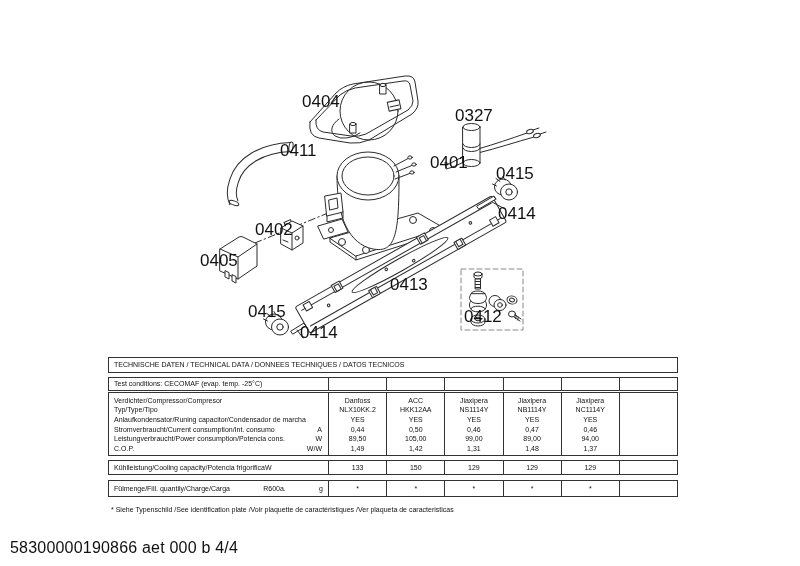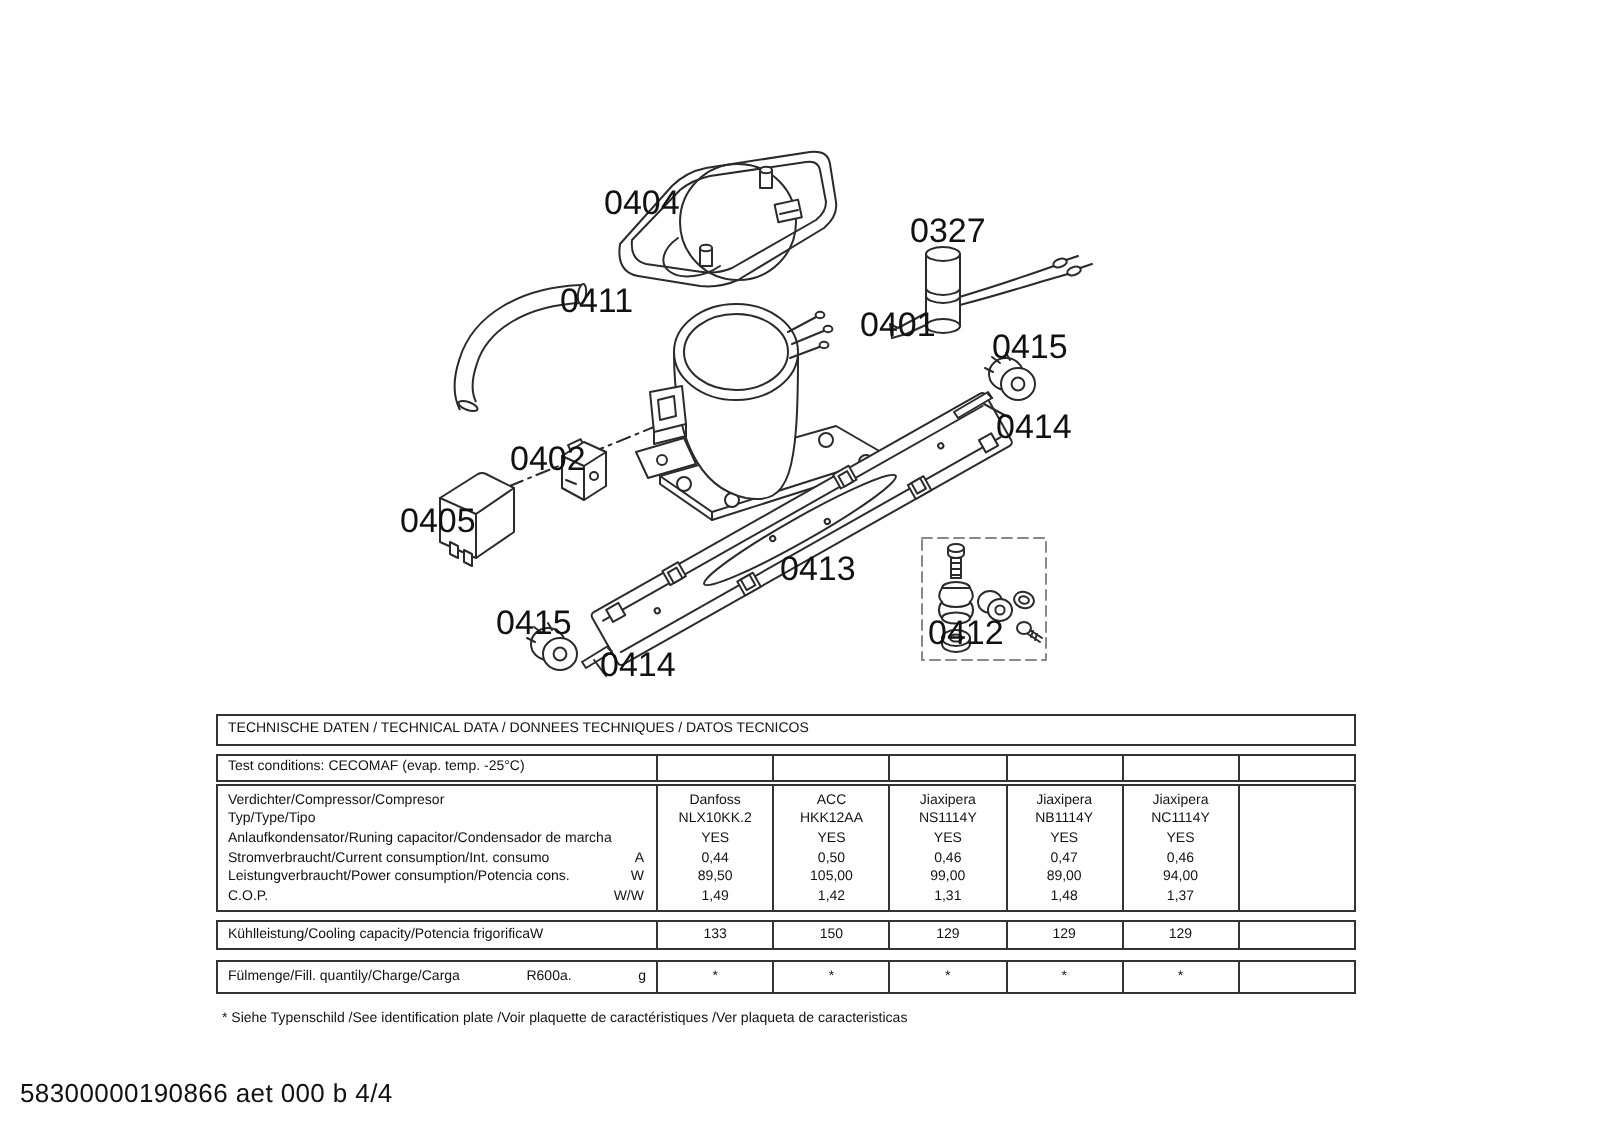--- a/index.html
+++ b/index.html
@@ -26,21 +26,21 @@
   .lrow{display:flex;height:9.7px;line-height:9.7px;white-space:nowrap;}
   .lrow .lbl{flex:1 1 auto;overflow:hidden;}
   .lrow .unit{margin-left:auto;padding-right:2px;}
   .data-col{padding-top:2.5px;}
   .dline{height:9.7px;line-height:9.7px;text-align:center;white-space:nowrap;}
   .row1{line-height:13px;}
   .row1 .flexcell{display:flex;padding:0 5px;}
   .row2{line-height:15px;}
   .row2 .flexcell{display:flex;justify-content:space-between;padding:0 5px;}
   .footnote{position:absolute;left:111px;top:506px;font-size:7px;color:#111;white-space:nowrap;}
-  .footer-code{position:absolute;left:10px;top:539px;font-size:13px;color:#111;letter-spacing:.2px;white-space:nowrap;}
+  .footer-code{position:absolute;left:10px;top:539px;font-size:16px;color:#111;letter-spacing:.2px;white-space:nowrap;}
 </style>
 </head>
 <body>
 
 <div class="page">
 
   <svg width="800" height="566" viewBox="0 0 800 566">
     <g stroke="#2b2b2b" stroke-width="1" fill="none" stroke-linejoin="round" stroke-linecap="round">
 
       <g>

